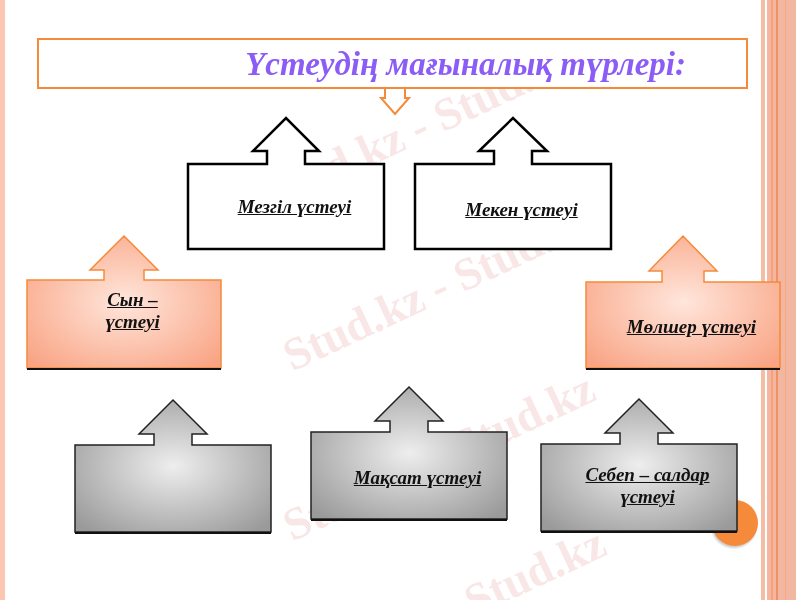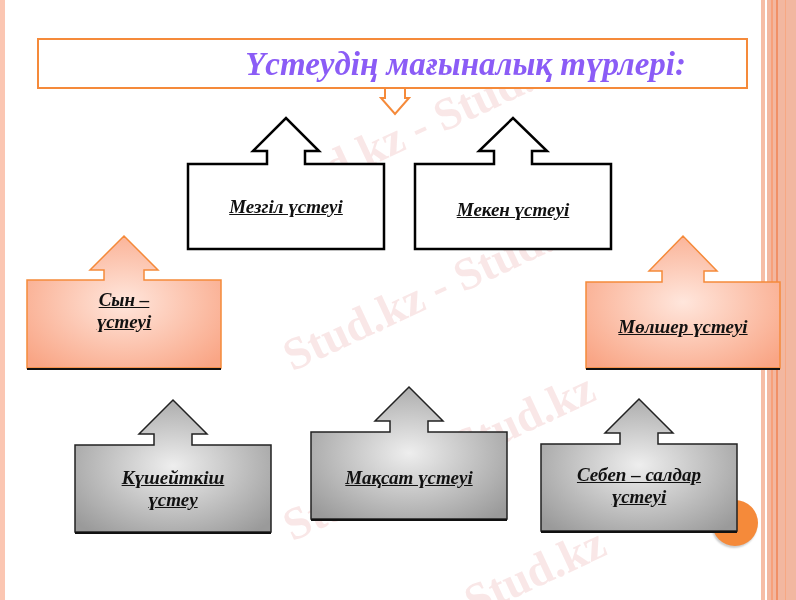--- a/index.html
+++ b/index.html
@@ -3,21 +3,21 @@
 <meta charset="utf-8">
 <style>
   html, body { margin:0; padding:0; }
   body { width:796px; height:600px; position:relative; overflow:hidden; background:#ffffff; font-family:"Liberation Serif", serif; }
   .left-stripe { position:absolute; left:0; top:0; width:5px; height:600px; background:#fbc6b2; }
   .right-stripes { position:absolute; left:761px; top:0; width:35px; height:600px; }
   .rs { position:absolute; top:0; height:600px; }
   .wm { position:absolute; font-family:"Liberation Serif", serif; font-weight:bold; font-size:46px; color:rgba(220,120,120,0.18); transform:rotate(-25deg); white-space:nowrap; pointer-events:none; }
   .title-box { position:absolute; left:37px; top:38px; width:711px; height:51px; border:2px solid #f58a3a; box-sizing:border-box; background:#fff; }
   .title-text { position:absolute; left:0; right:0; top:6px; text-align:right; font-size:33px; font-style:italic; font-weight:bold; color:#8b5cf6; padding-right:60px; }
-  .shape { position:absolute; }
+  .shape { position:absolute;padding-left:17px; }
   .shape svg { position:absolute; left:0; top:0; overflow:visible; }
   .label { position:absolute; left:0; right:0; text-align:center; font-style:italic; font-weight:bold; text-decoration:underline; color:#111; font-size:19px; line-height:22px; }
   .orange-circle { position:absolute; left:712px; top:500px; width:46px; height:46px; border-radius:50%; background:#f58a3a; box-shadow:-1px 2px 2px rgba(0,0,0,0.2); }
 </style>
 </head>
 <body>
 
 <svg width="0" height="0" style="position:absolute">
   <defs>
     <radialGradient id="peachGrad" cx="50%" cy="50%" r="65%">
@@ -85,24 +85,20 @@
     <line x1="3" y1="136" x2="197" y2="136" stroke="#111" stroke-width="2"></line>
   </svg>
   <div class="label" style="top:83px;">Мөлшер үстеуі</div>
 </div>
 
 <div class="shape" style="left:73px;top:397px;width:200px;height:138px;">
   <svg width="200" height="138">
     <polygon points="2,48 81,48 81,37 66,37 100,3 134,37 119,37 119,48 198,48 198,135 2,135" fill="url(#grayGrad)" stroke="#222" stroke-width="1.5"></polygon>
     <line x1="2" y1="136" x2="198" y2="136" stroke="#111" stroke-width="2"></line>
   </svg>
-  <div class="label" style="top:70px;">
-    <div>Күшейткіш</div>
-    <div>үстеу</div>
-  </div>
 </div>
 
 <div class="shape" style="left:309px;top:384px;width:200px;height:138px;">
   <svg width="200" height="138">
     <polygon points="2,48 81,48 81,37 66,37 100,3 134,37 119,37 119,48 198,48 198,135 2,135" fill="url(#grayGrad)" stroke="#222" stroke-width="1.5"></polygon>
     <line x1="2" y1="136" x2="198" y2="136" stroke="#111" stroke-width="2"></line>
   </svg>
   <div class="label" style="top:83px;">Мақсат үстеуі</div>
 </div>
 

